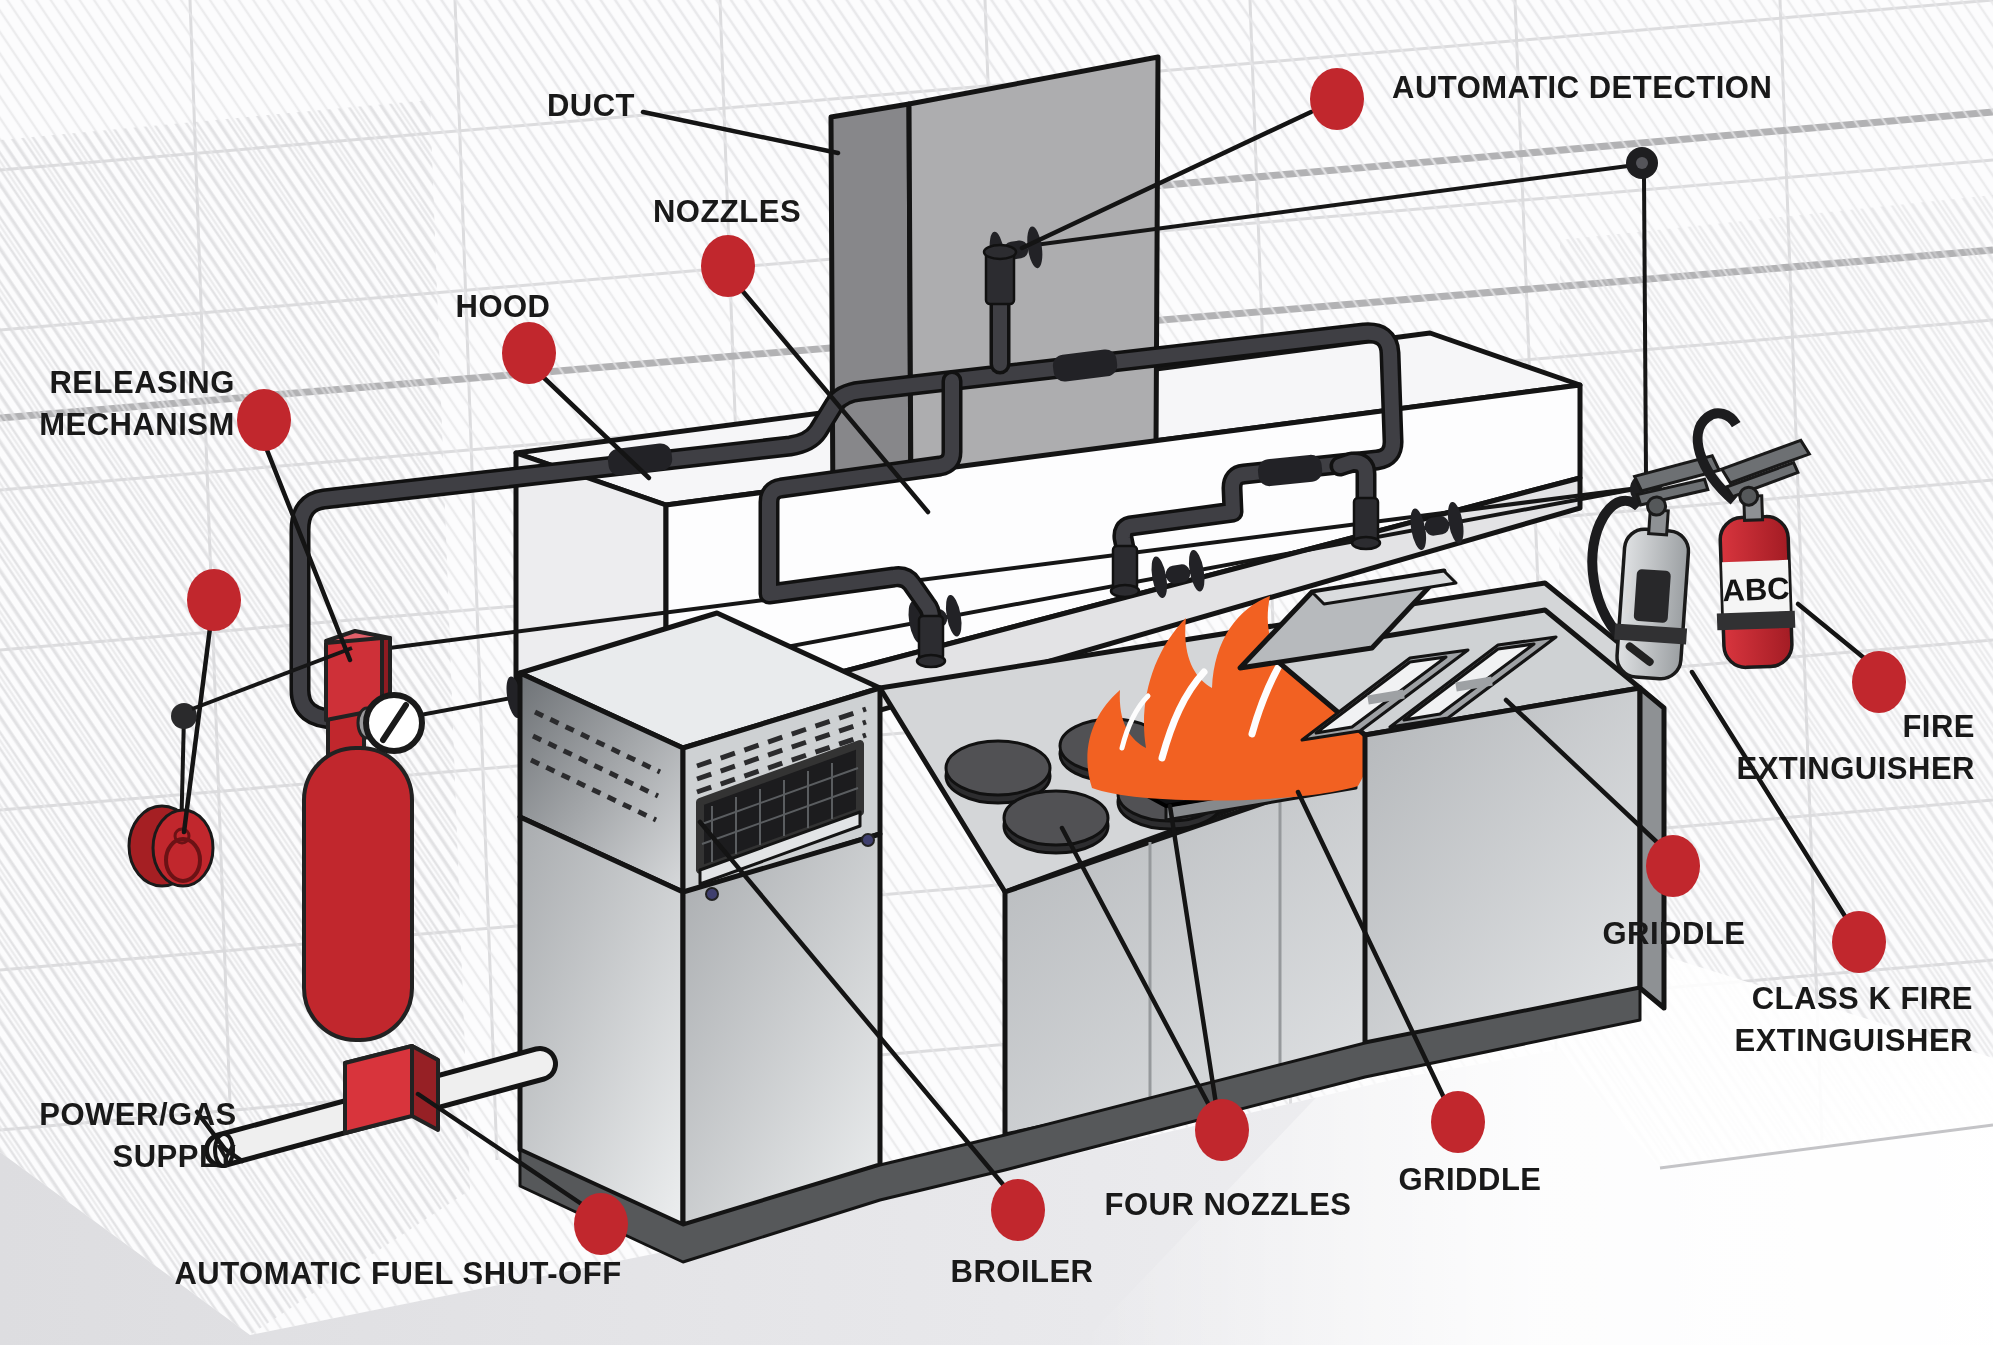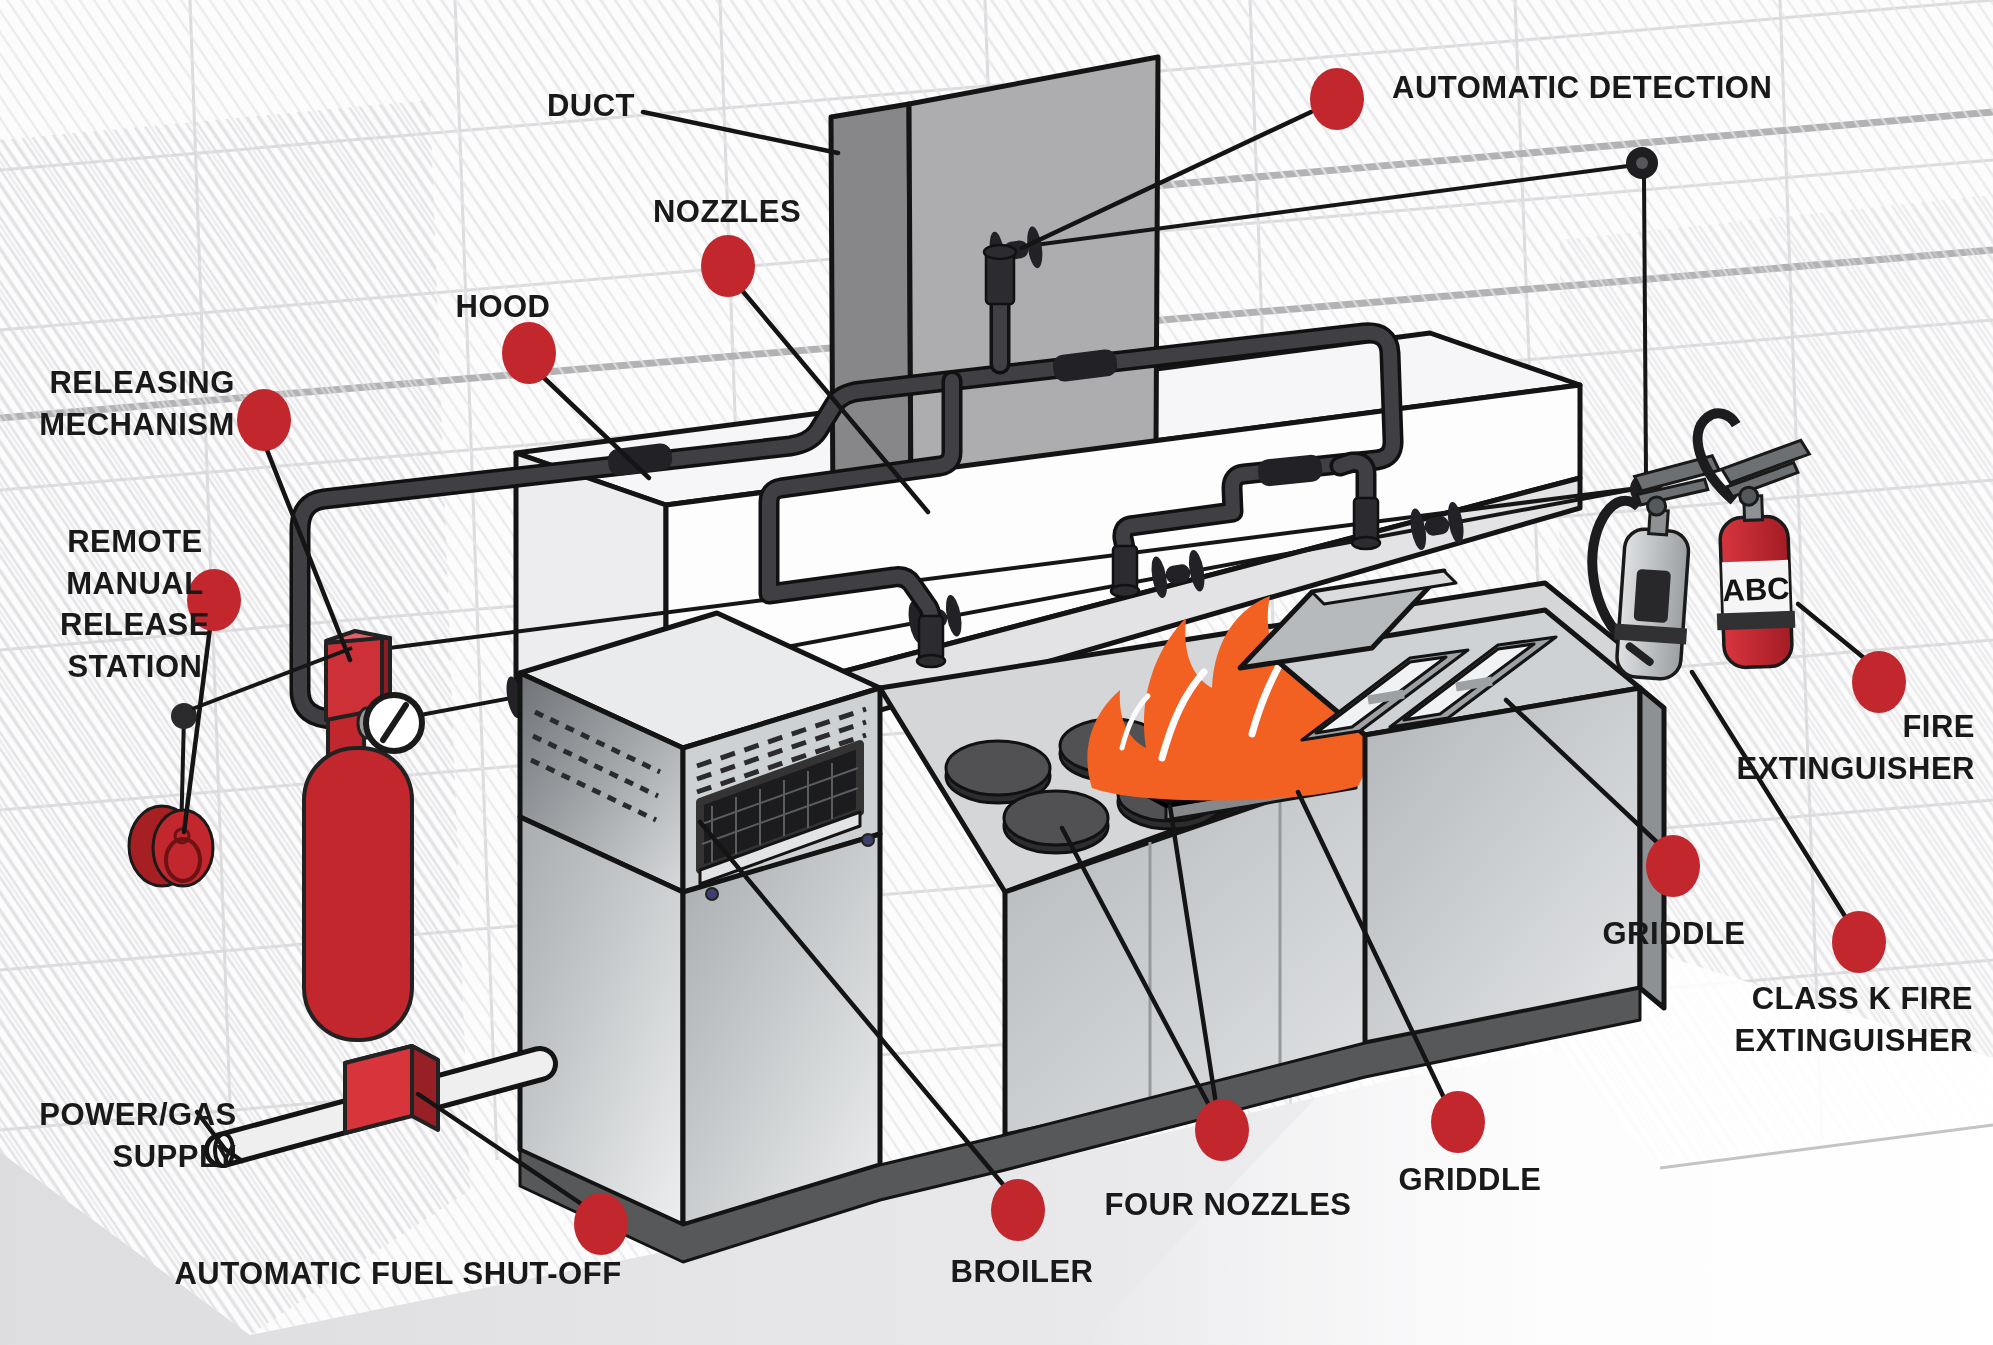--- a/index.html
+++ b/index.html
@@ -380,24 +380,20 @@
     <ellipse class="dot" cx="1879" cy="682" rx="27" ry="31"></ellipse>
   </g>
 </svg>
 
   <div class="label" style="left:591px;top:106px">DUCT</div>
   <div class="label label--left" style="left:1392px;top:88px">AUTOMATIC DETECTION</div>
   <div class="label" style="left:727px;top:212px">NOZZLES</div>
   <div class="label" style="left:503px;top:307px">HOOD</div>
   <div class="label" style="left:137px;top:404px">RELEASING
 MECHANISM</div>
-  <div class="label label--left" style="left:60px;top:604px">REMOTE
-MANUAL
-RELEASE
-STATION</div>
   <div class="label" style="left:138px;top:1136px">POWER/GAS
 SUPPLY</div>
   <div class="label" style="left:398px;top:1274px">AUTOMATIC FUEL SHUT-OFF</div>
   <div class="label" style="left:1022px;top:1272px">BROILER</div>
   <div class="label" style="left:1228px;top:1205px">FOUR NOZZLES</div>
   <div class="label" style="left:1470px;top:1180px">GRIDDLE</div>
   <div class="label" style="left:1674px;top:934px">GRIDDLE</div>
   <div class="label label--right" style="right:20px;top:1020px">CLASS K FIRE
 EXTINGUISHER</div>
   <div class="label label--right" style="right:18px;top:748px">FIRE

